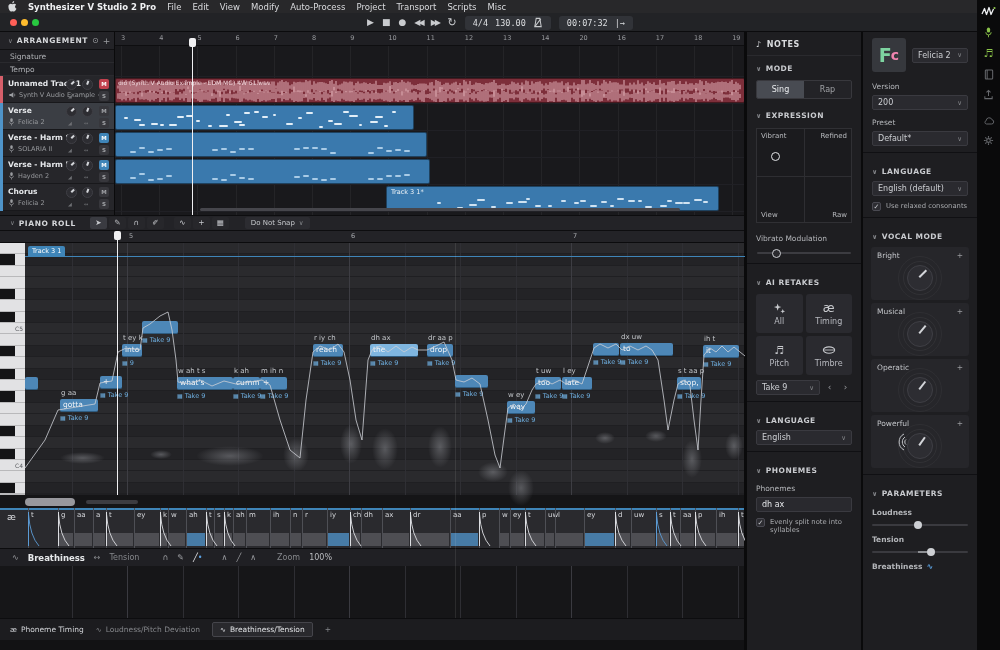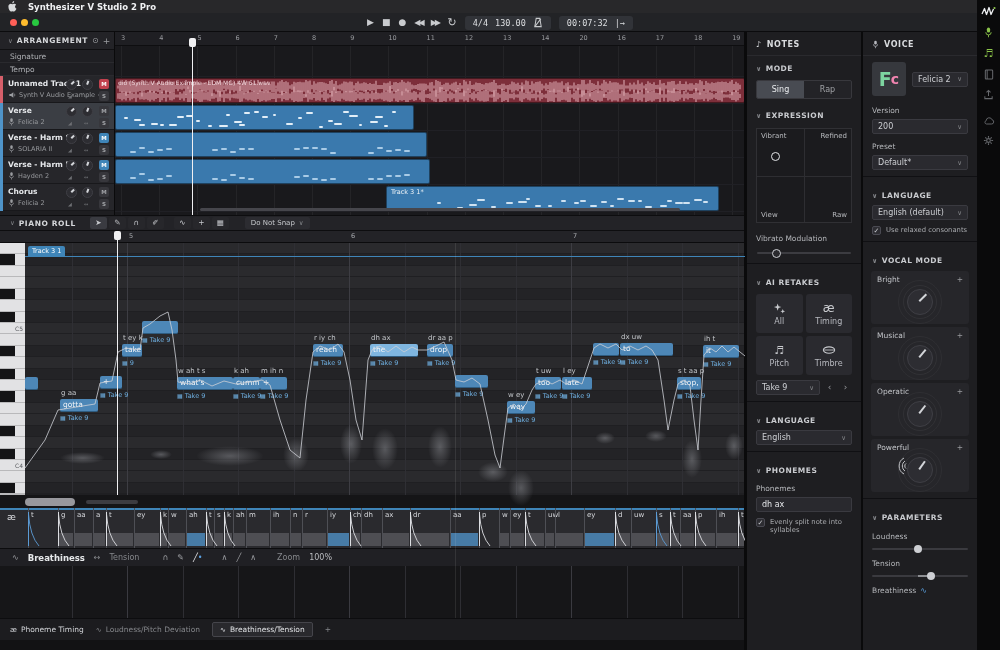--- a/index.html
+++ b/index.html
@@ -150,21 +150,21 @@
   .knobrow { display:flex; justify-content:space-between; padding:3px 2px 0; }
   .kunit { display:flex; flex-direction:column; align-items:center; gap:2px; font-size:6px; color:#929498; }
   .knob { position:relative; border-radius:50%; background:#2d2d32; border:1px solid #3f3f45; }
   .knob .ptr { position:absolute; left:50%; top:50%; width:1.5px; background:#d3d5d9; transform-origin:0 0; }
   .bigknob-wrap { display:flex; justify-content:center; padding:5px 0 4px; }
   .bigknob { width:26px; height:26px; }
   .bigknob::before { content:""; position:absolute; inset:-5px; border:1px solid rgba(255,255,255,.05); border-radius:50%; }
   .bigknob::after { content:""; position:absolute; inset:-10px; border:1px solid rgba(255,255,255,.04); border-radius:50%; }
   .arcs { position:absolute; left:18px; top:4px; }
   .vslider-block { margin:0 9px; }
-  .vs-label { padding:7px 0 2px; font-size:7.5px; color:#b4b6ba; display:flex; gap:4px; align-items:center; }
+  .vs-label { padding:7px 0 2px; font-size:7.5px; color:#b4b6ba; display:flex; gap:4px; align-items:center;font-weight:bold; }
   .vslider { position:relative; height:2px; background:#3a3a3f; border-radius:1px; margin:5px 0 2px; }
   .vthumb { position:absolute; top:-3px; width:8px; height:8px; border-radius:50%; background:#cdcfd3; margin-left:-4px; }
   .vline-seg { position:absolute; top:0; height:2px; }
   .waveic { color:#5aa0e0; font-size:8px; }
 
   
   .rail { position:absolute; left:977px; top:0; width:23px; height:650px; background:#0a0a0b; display:flex; flex-direction:column; align-items:center; }
   .ricon { margin-top:9px; display:flex; align-items:center; justify-content:center; }
   .gnote { color:#8bc34a; font-size:11px; }
 
@@ -176,20 +176,31 @@
 <div id="app">
 
   <div class="menubar">
     <span style="display:flex">
         <svg width="9" height="11" viewBox="0 0 10 12">
           <path d="M7.8 6.3c0-1.6 1.3-2.3 1.3-2.3A3 3 0 0 0 6.8 3c-.9 0-1.6.5-2 .5S3.6 3 2.9 3A3.2 3.2 0 0 0 .5 6.6c0 2.6 1.9 5 2.9 5 .5 0 .9-.4 1.6-.4s1 .4 1.6.4c1 0 2.5-2.1 2.8-3.2a2.8 2.8 0 0 1-1.6-2.1z" fill="#d8dadc"></path>
           <path d="M6.3 1.8A2 2 0 0 0 6.8 0a2.1 2.1 0 0 0-1.5.8 1.9 1.9 0 0 0-.5 1.7 1.8 1.8 0 0 0 1.5-.7z" fill="#d8dadc"></path>
         </svg>
       </span>
     <span class="appname">Synthesizer V Studio 2 Pro</span>
+    <span id="menu-items" style="display:flex;gap:11px">
+        <span class="menu-item">File</span>
+        <span class="menu-item">Edit</span>
+        <span class="menu-item">View</span>
+        <span class="menu-item">Modify</span>
+        <span class="menu-item">Auto-Process</span>
+        <span class="menu-item">Project</span>
+        <span class="menu-item">Transport</span>
+        <span class="menu-item">Scripts</span>
+        <span class="menu-item">Misc</span>
+      </span>
   </div>
 
   <div class="transportbar">
     <span class="tl" style="left:10px;background:#ff5f57"></span>
     <span class="tl" style="left:21px;background:#febc2e"></span>
     <span class="tl" style="left:32px;background:#28c840"></span>
     <div class="tcluster">
       <span class="tbtn">▶</span>
       <span class="tbtn">■</span>
       <span class="tbtn">●</span>
@@ -1255,21 +1266,21 @@
         <span class="lyr">gotta</span>
       </div>
       <div class="take" style="position: absolute; left: 60px; top: 414px;"><span class="ticon">▦</span> Take 9</div>
       <div class="ph-label" style="position: absolute; left: 101px; top: 380px;">dx ax</div>
       <div class="pnote" style="position: absolute; left: 100px; top: 376px; width: 22px; height: 13px;">
         <span class="lyr">+</span>
       </div>
       <div class="take" style="position: absolute; left: 100px; top: 391px;"><span class="ticon">▦</span> Take 9</div>
       <div class="ph-label" style="position: absolute; left: 123px; top: 334px;">t ey k</div>
       <div class="pnote" style="position: absolute; left: 122px; top: 344px; width: 20px; height: 13px;">
-        <span class="lyr">take</span>
+        <span class="lyr">into</span>
       </div>
       <div class="take" style="position: absolute; left: 122px; top: 359px;"><span class="ticon">▦</span> 9</div>
       <div class="pnote" style="position: absolute; left: 142px; top: 321px; width: 36px; height: 13px;"></div>
       <div class="take" style="position: absolute; left: 142px; top: 336px;"><span class="ticon">▦</span> Take 9</div>
       <div class="ph-label" style="position: absolute; left: 178px; top: 367px;">w ah t s</div>
       <div class="pnote" style="position: absolute; left: 177px; top: 377px; width: 56px; height: 13px;">
         <span class="lyr">what's</span>
       </div>
       <div class="take" style="position: absolute; left: 177px; top: 392px;"><span class="ticon">▦</span> Take 9</div>
       <div class="ph-label" style="position: absolute; left: 234px; top: 367px;">k ah</div>
@@ -1615,30 +1626,20 @@
       </div>
     <div class="slabel">Phonemes</div>
     <div class="input">dh ax</div>
     <div class="chk">
       <span class="box">✓</span>
       <span>Evenly split note into syllables</span>
     </div>
   </div>
 
   <div class="panel" id="voice-panel">
-    <div class="ptitle">
-      <span style="display:flex">
-          <svg width="7" height="9" viewBox="0 0 10 12">
-            <rect x="3.2" y="0.5" width="3.6" height="5.6" rx="1.8" fill="#b8bac0"></rect>
-            <path d="M2 5.7a3 3 0 0 0 6 0" fill="none" stroke="#b8bac0"></path>
-            <path d="M5 8.7v2.6" stroke="#b8bac0"></path>
-          </svg>
-        </span>
-      <span>VOICE</span>
-    </div>
     <div class="avrow">
       <div class="avatar">
         <span class="f1">F</span>
         <span class="f2">c</span>
       </div>
       <div class="select">
         <span>Felicia 2</span>
         <span class="cv">∨</span>
       </div>
     </div>

